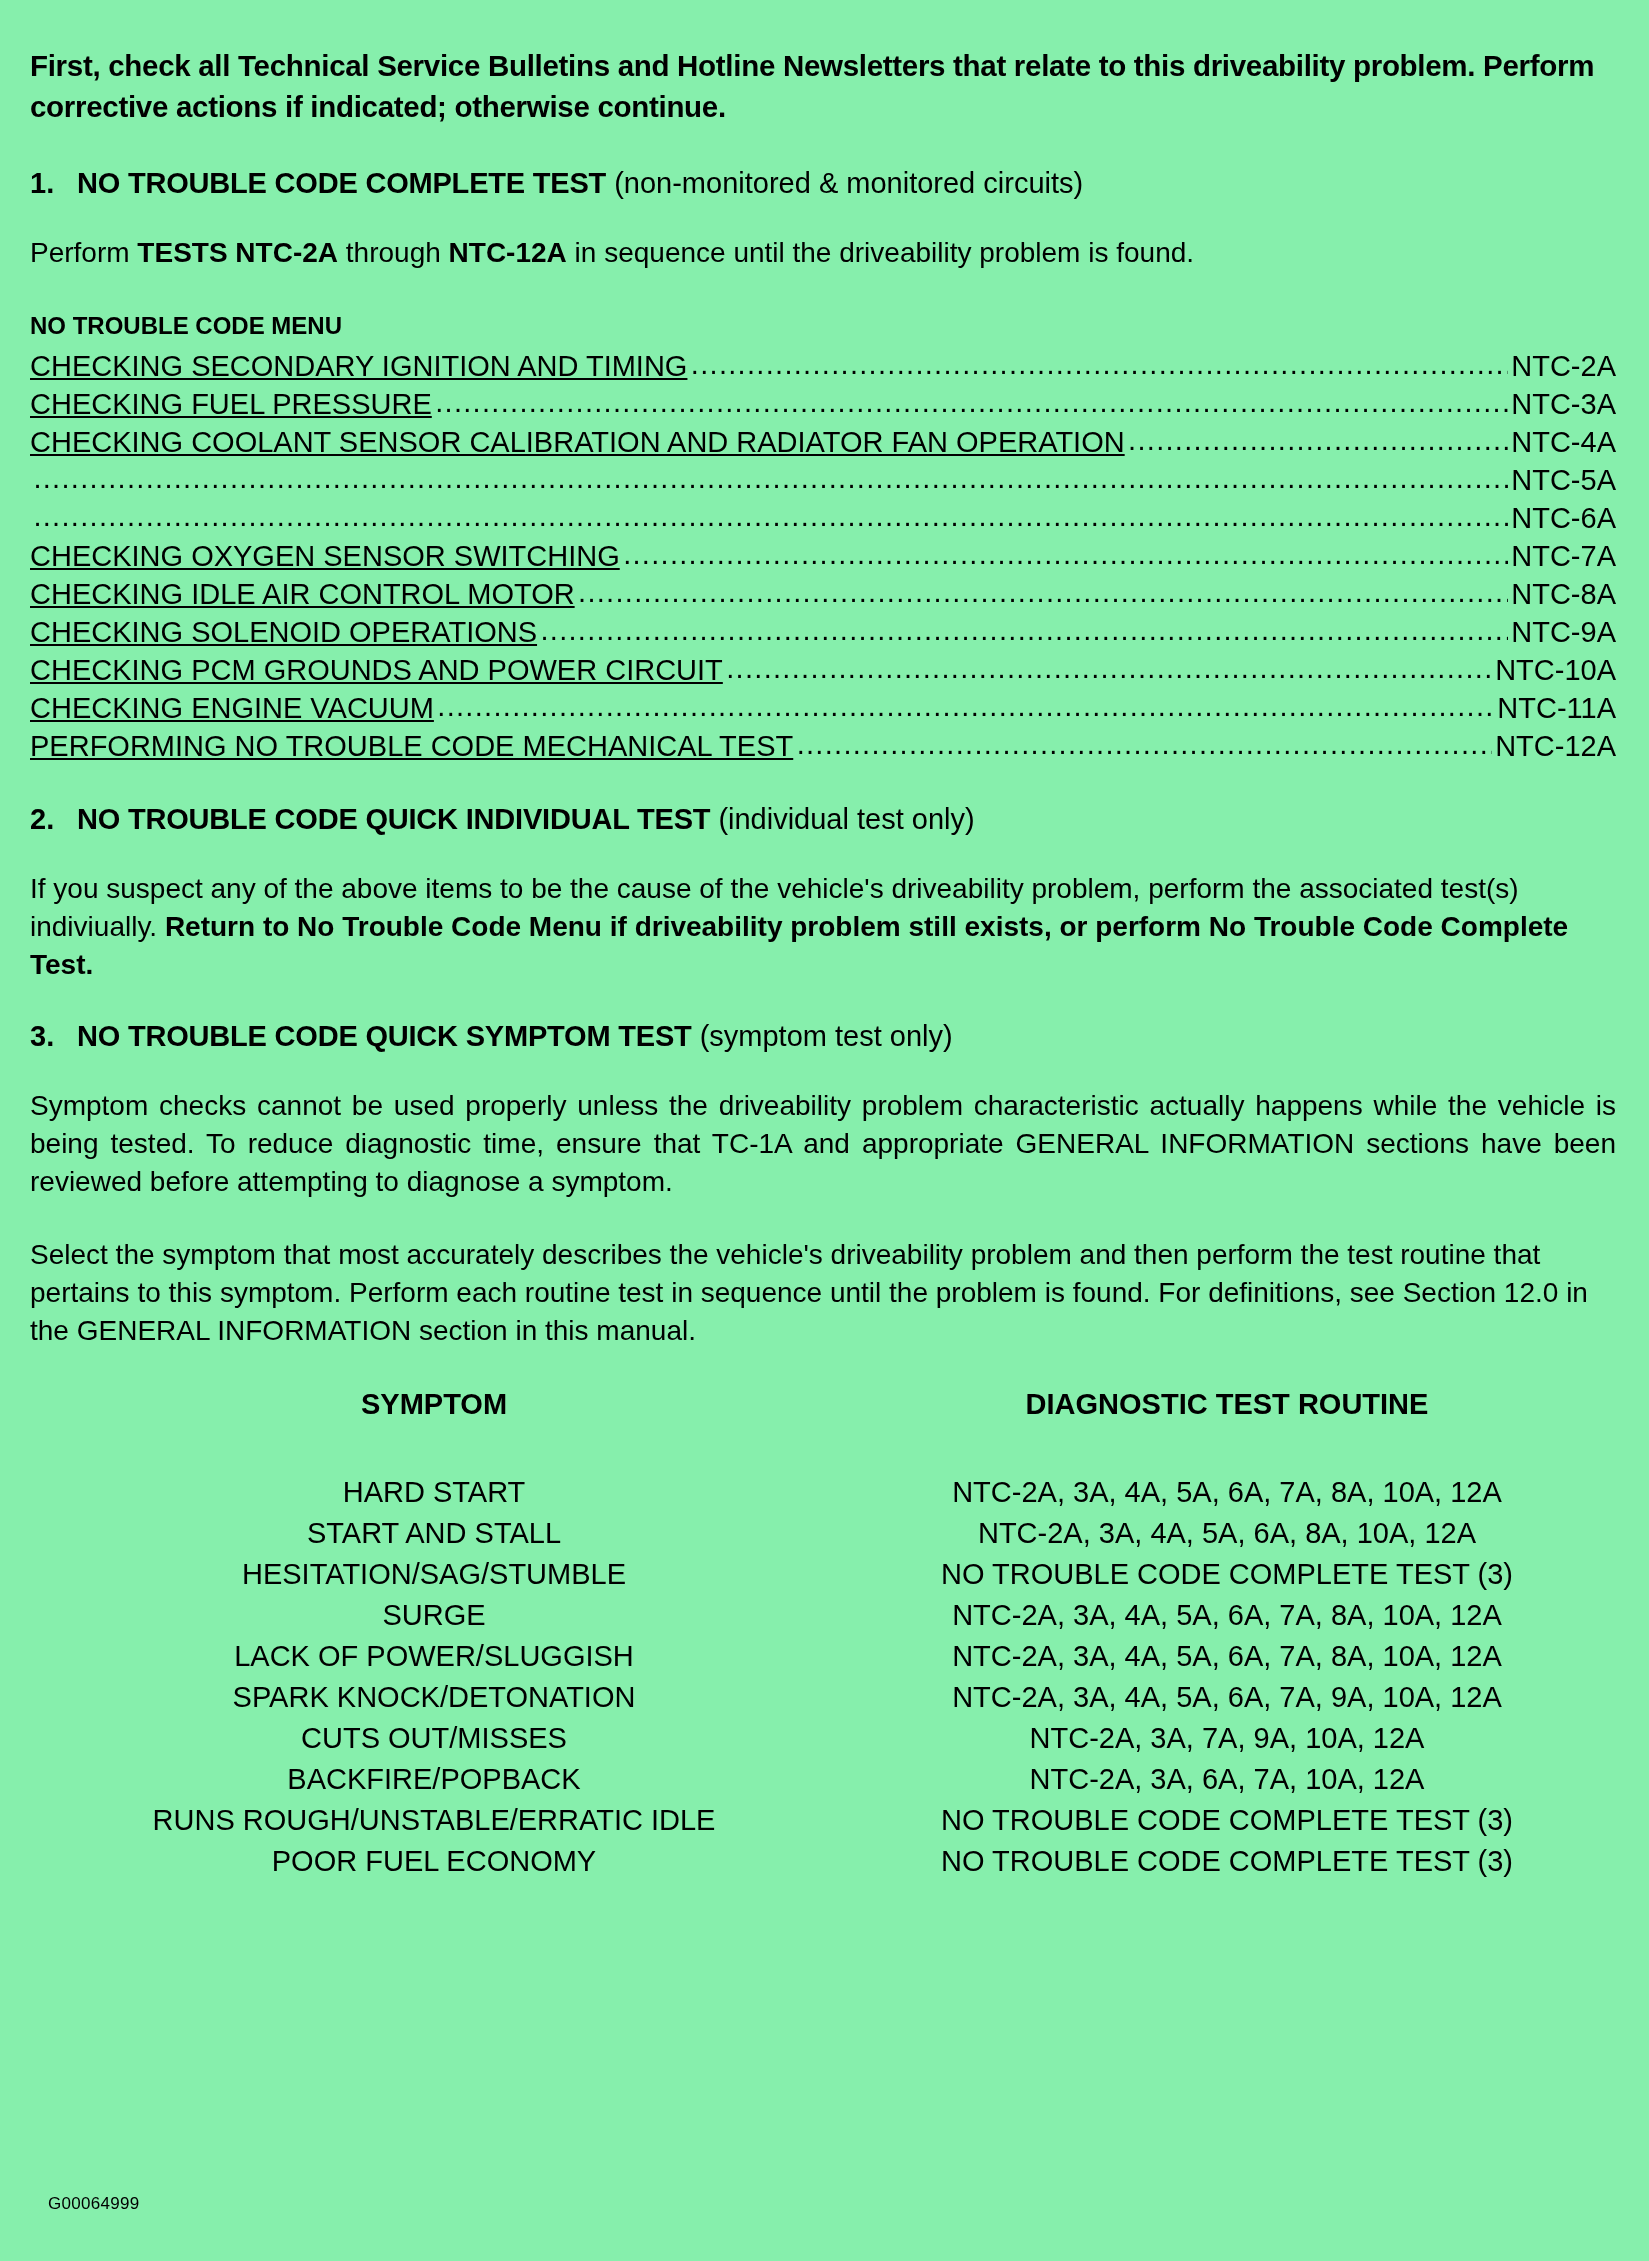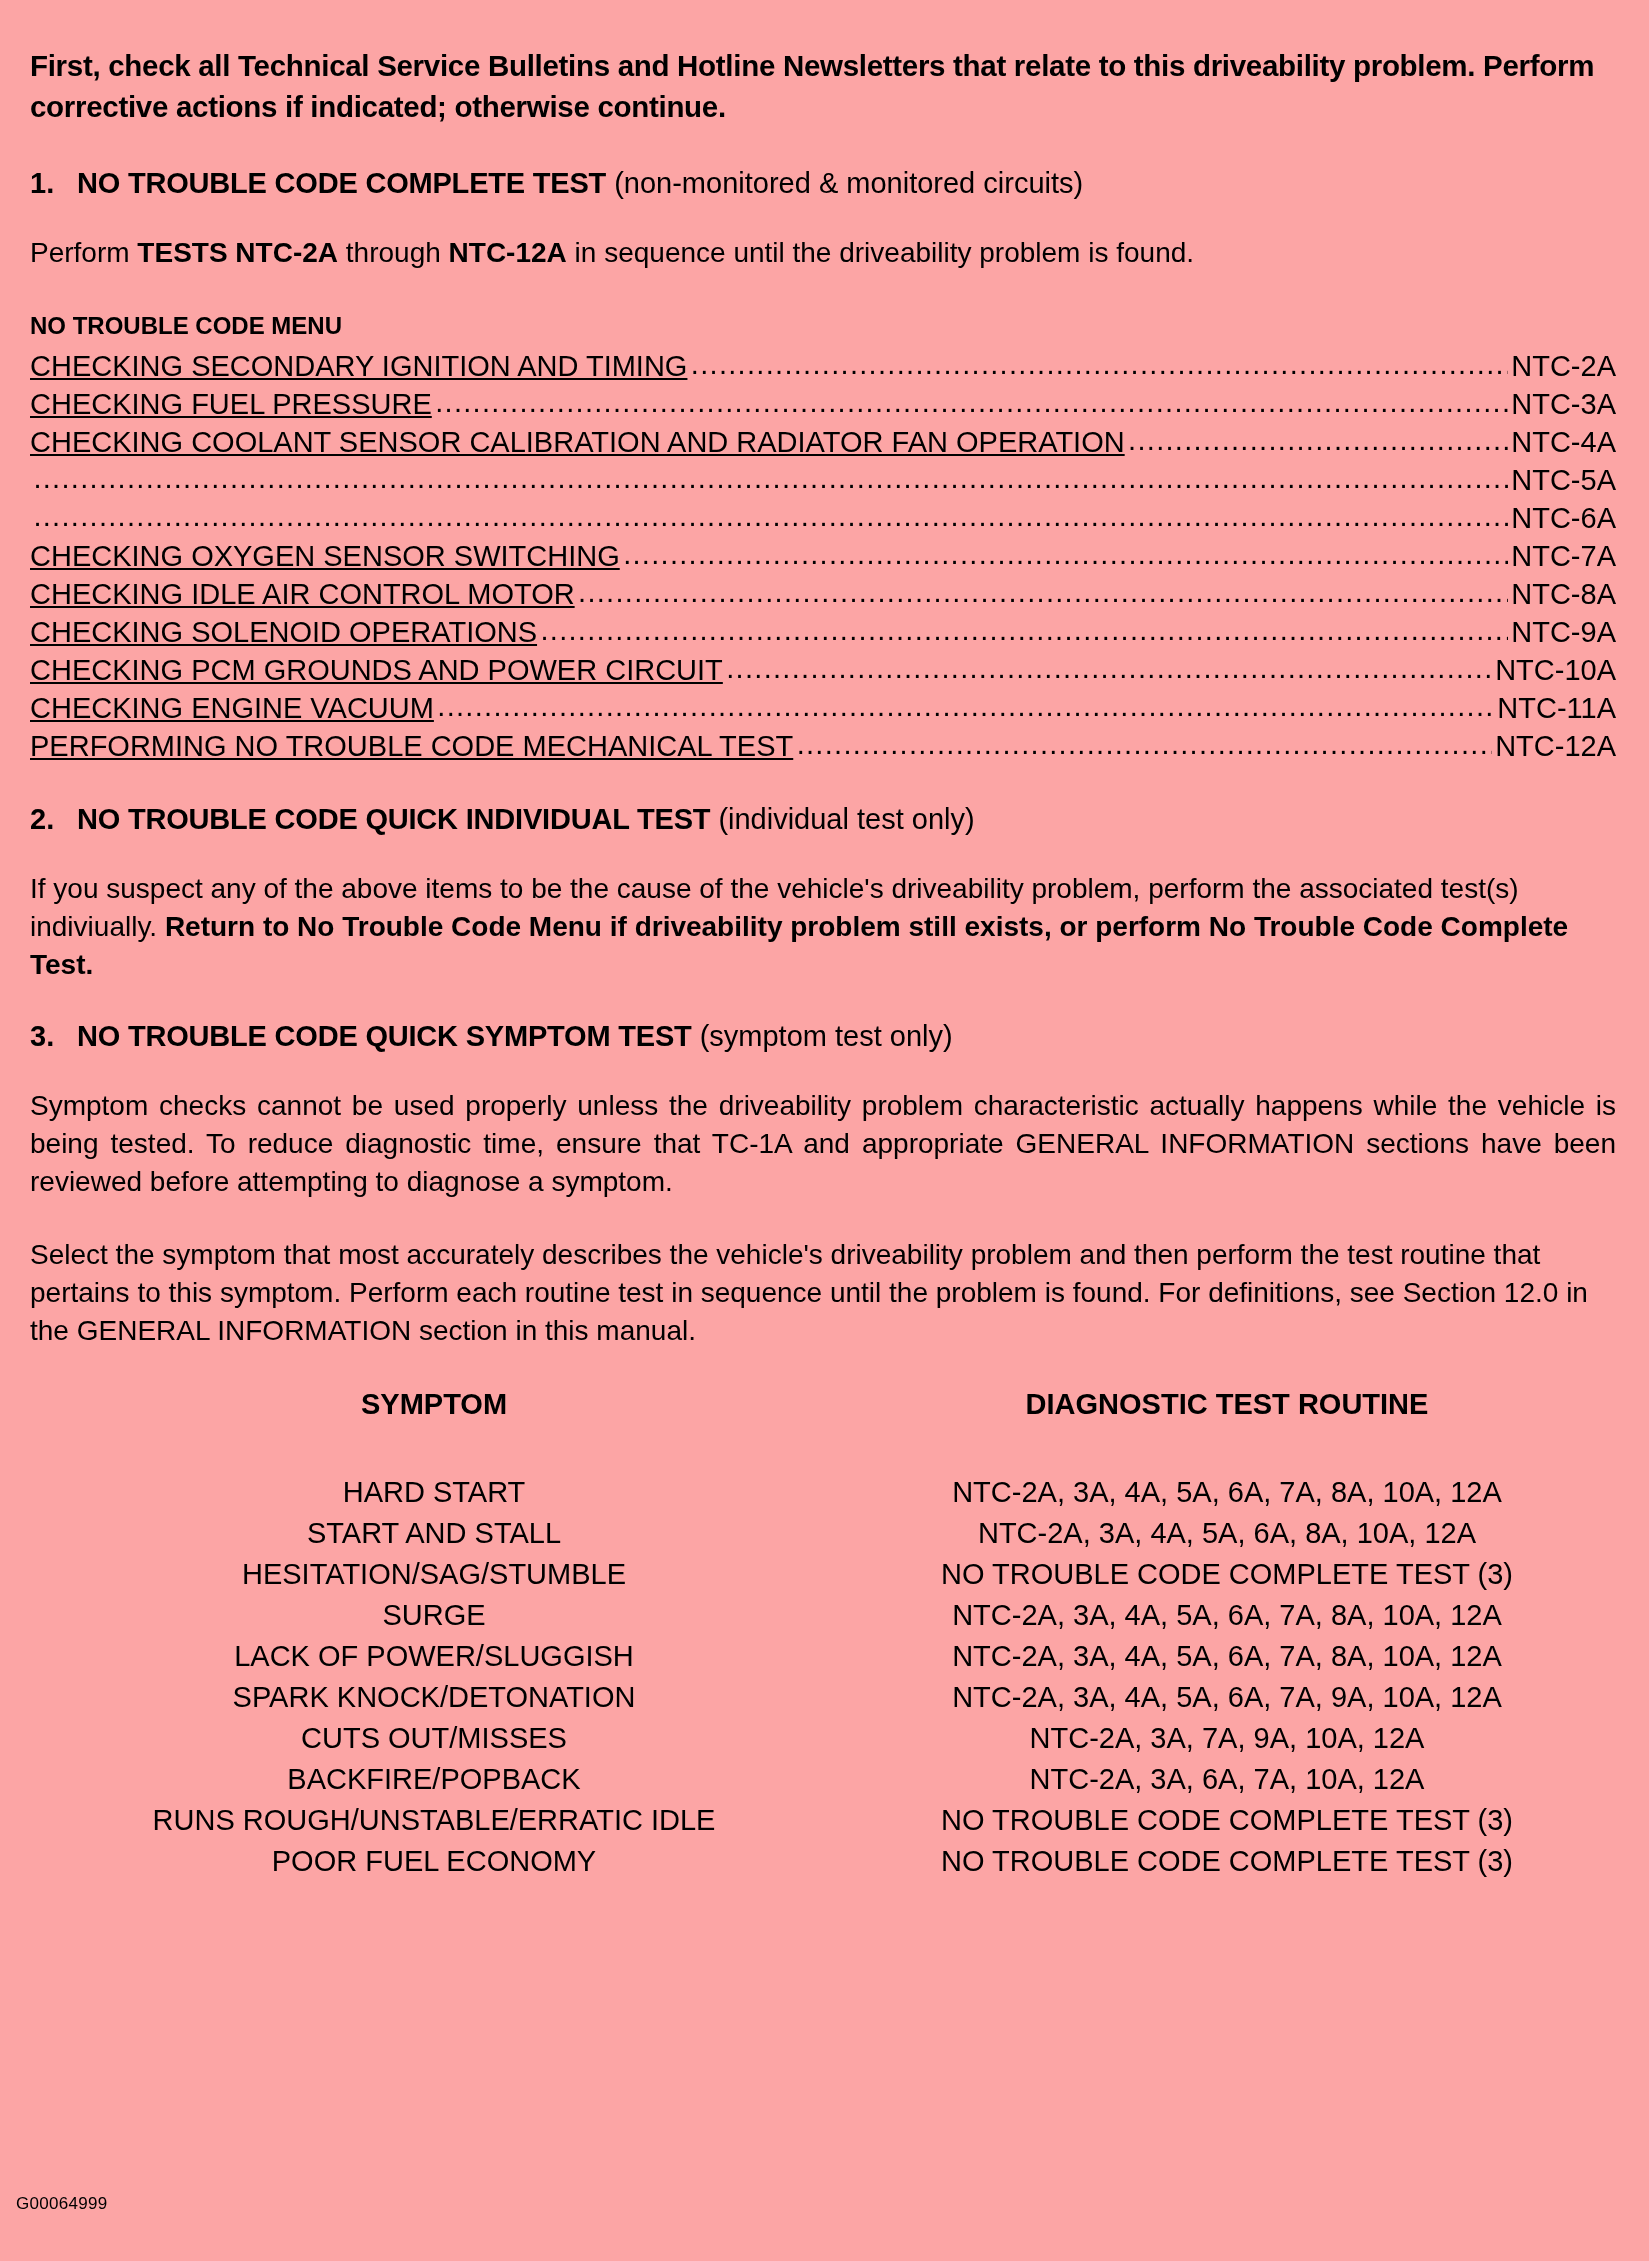--- a/index.html
+++ b/index.html
@@ -6,21 +6,21 @@
   html, body {
     margin: 0;
     padding: 0;
     background: #ffffff;
   }
 
   .page {
     position: relative;
     width: 1649px;
     height: 2261px;
-    background: #fca5a5;
+    background: #86efac;
     color: #000000;
     font-family: "Liberation Sans", sans-serif;
     box-sizing: border-box;
     padding: 0;
     overflow: hidden;
   }
 
   .content {
     position: absolute;
     left: 30px;
@@ -137,21 +137,21 @@
     font-weight: normal;
   }
   .col-symptom { width: 808px; }
   .col-routine { width: 778px; }
   .th-routine { padding-left: 42px; }
   .td-routine { padding-left: 0px; }
 
   
   .footer-code {
     position: absolute;
-    left: 16px;
+    left: 48px;
     top: 2194px;
     font-size: 17px;
     line-height: 20px;
     letter-spacing: 0.3px;
   }
 </style>
 </head>
 <body>
 
 <div class="page">

